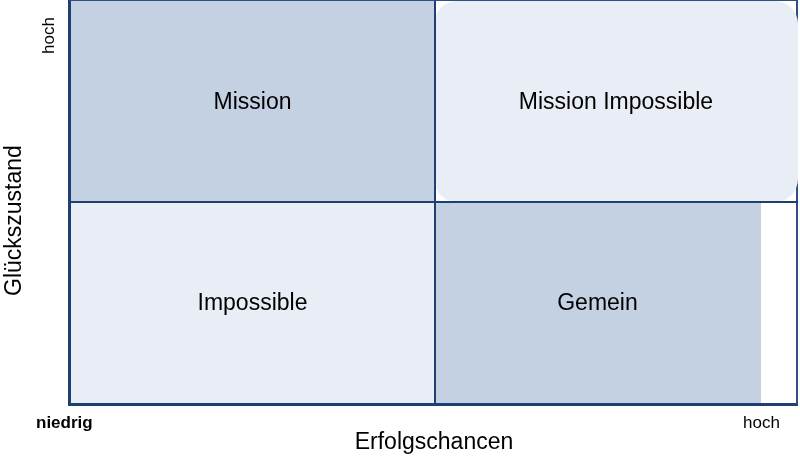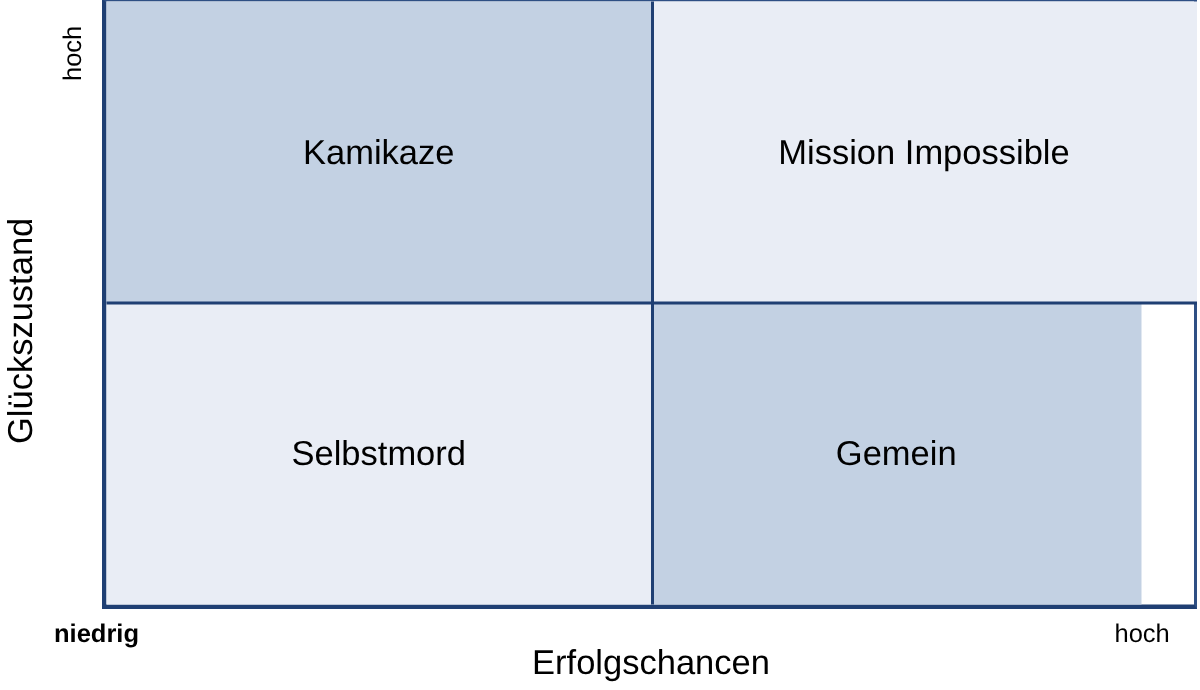--- a/index.html
+++ b/index.html
@@ -31,21 +31,21 @@
       position: absolute;
       display: flex;
       align-items: center;
       justify-content: center;
       font-size: 23px;
       box-sizing: border-box;
     }
     .cell.dark { background: #c3d1e3; }
     .cell.light { background: #e9edf5; }
     .cell.tl { left: 0; top: 0; width: 363px; height: 201px; }
-    .cell.tr { left: 363px; top: 0; width: 364px; height: 201px; }
+    .cell.tr { left: 363px; top: 0; width: 364px; height: 201px; border-radius: 23px; }
     .cell.bl { left: 0; top: 201px; width: 363px; height: 201px; }
     .cell.br { left: 363px; top: 201px; width: 327px; height: 201px; }
     .divider-v {
       position: absolute;
       left: 363px;
       top: 0;
       width: 2px;
       height: 402px;
       background: #1f3f73;
     }
@@ -89,27 +89,27 @@
       transform: rotate(-90deg);
       transform-origin: left top;
       width: 200px;
     }
   </style>
 </head>
 <body>
 
 <div class="matrix">
   <div class="cell dark tl">
-    <span>Kamikaze</span>
+    <span>Mission</span>
   </div>
   <div class="cell light tr">
     <span>Mission Impossible</span>
   </div>
   <div class="cell light bl">
-    <span>Selbstmord</span>
+    <span>Impossible</span>
   </div>
   <div class="cell dark br">
     <span>Gemein</span>
   </div>
   <div class="divider-v"></div>
   <div class="divider-h"></div>
 </div>
 
 <div class="tick y-high">hoch</div>
 <div class="tick x-low">niedrig</div>

